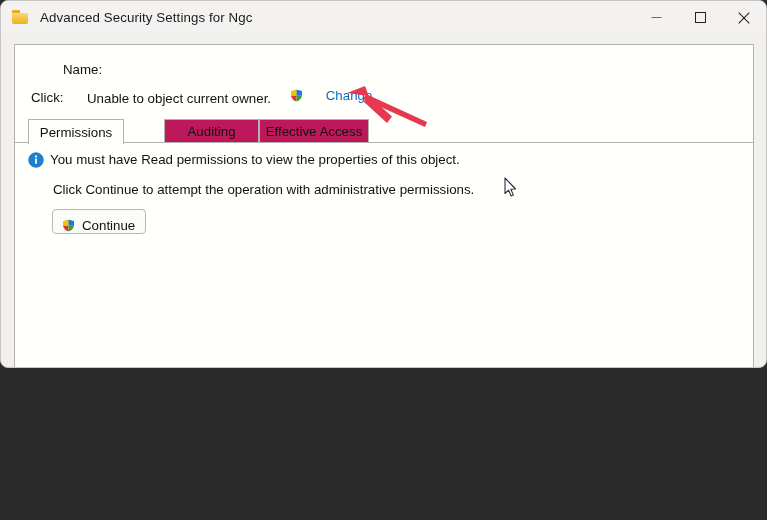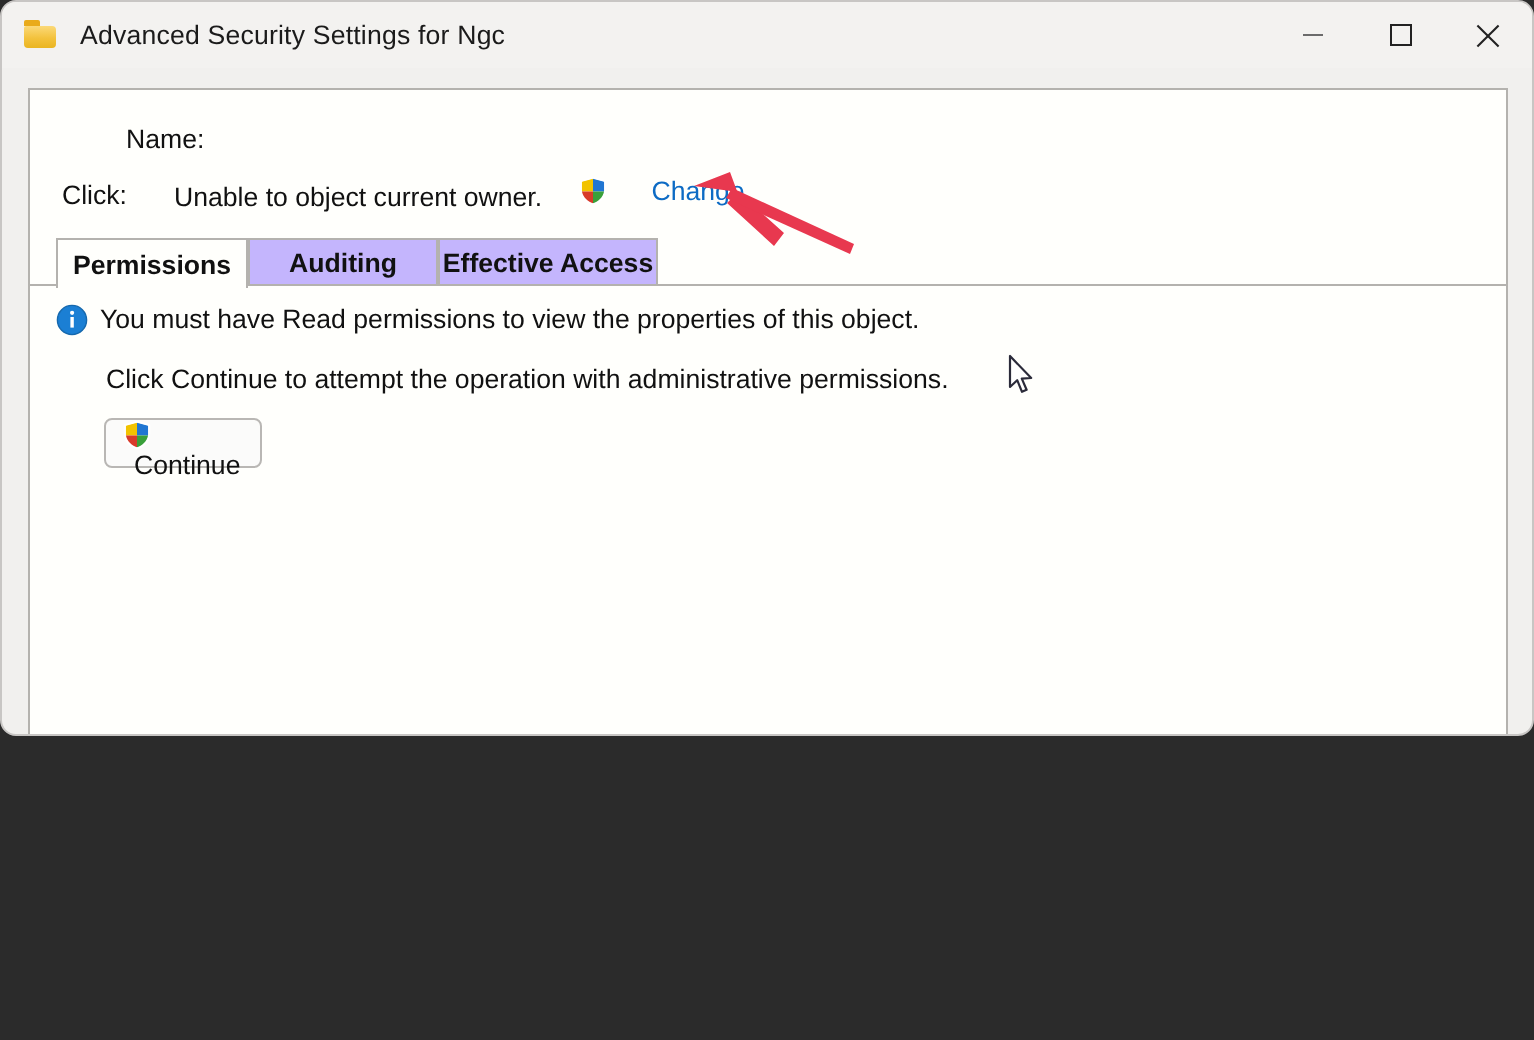--- a/index.html
+++ b/index.html
@@ -160,30 +160,30 @@
     top: 0;
     height: 24px;
     box-sizing: border-box;
     display: flex;
     align-items: center;
     justify-content: center;
     font-size: 13.3px;
     color: #111;
     border: 1px solid #b4b2ae;
     border-bottom: none;
-    font-weight: bold;
   }
   .tab.active {
     background: #fffffc;
     z-index: 3;
     height: 25px;
   }
   .tab.inactive {
-    background: #c4b5fd;
+    background: #be185d;
     z-index: 1;
+    margin-left: 40px;
   }
   .tabstrip-line {
     position: absolute;
     left: 0;
     top: 97px;
     width: 100%;
     height: 1px;
     background: #b4b2ae;
     z-index: 2;
   }
@@ -233,25 +233,24 @@
   .continue-btn {
     position: absolute;
     left: 37px;
     top: 66px;
     height: 25px;
     padding: 0 10px 0 8px;
     background: #fbfbfa;
     border: 1px solid #b9b7b4;
     border-radius: 4px;
     display: inline-flex;
-    align-items: flex-start;
-    font-size: 13.3px;
-    color: #111;
-    box-sizing: border-box;
-    flex-direction: column;
+    align-items: flex-end;
+    font-size: 13.3px;
+    color: #111;
+    box-sizing: border-box;
   }
   .continue-label { margin-left: 6px; }
 
   
   .footer {
     position: absolute;
     left: 0;
     bottom: 0;
     width: 100%;
     height: 40px;

